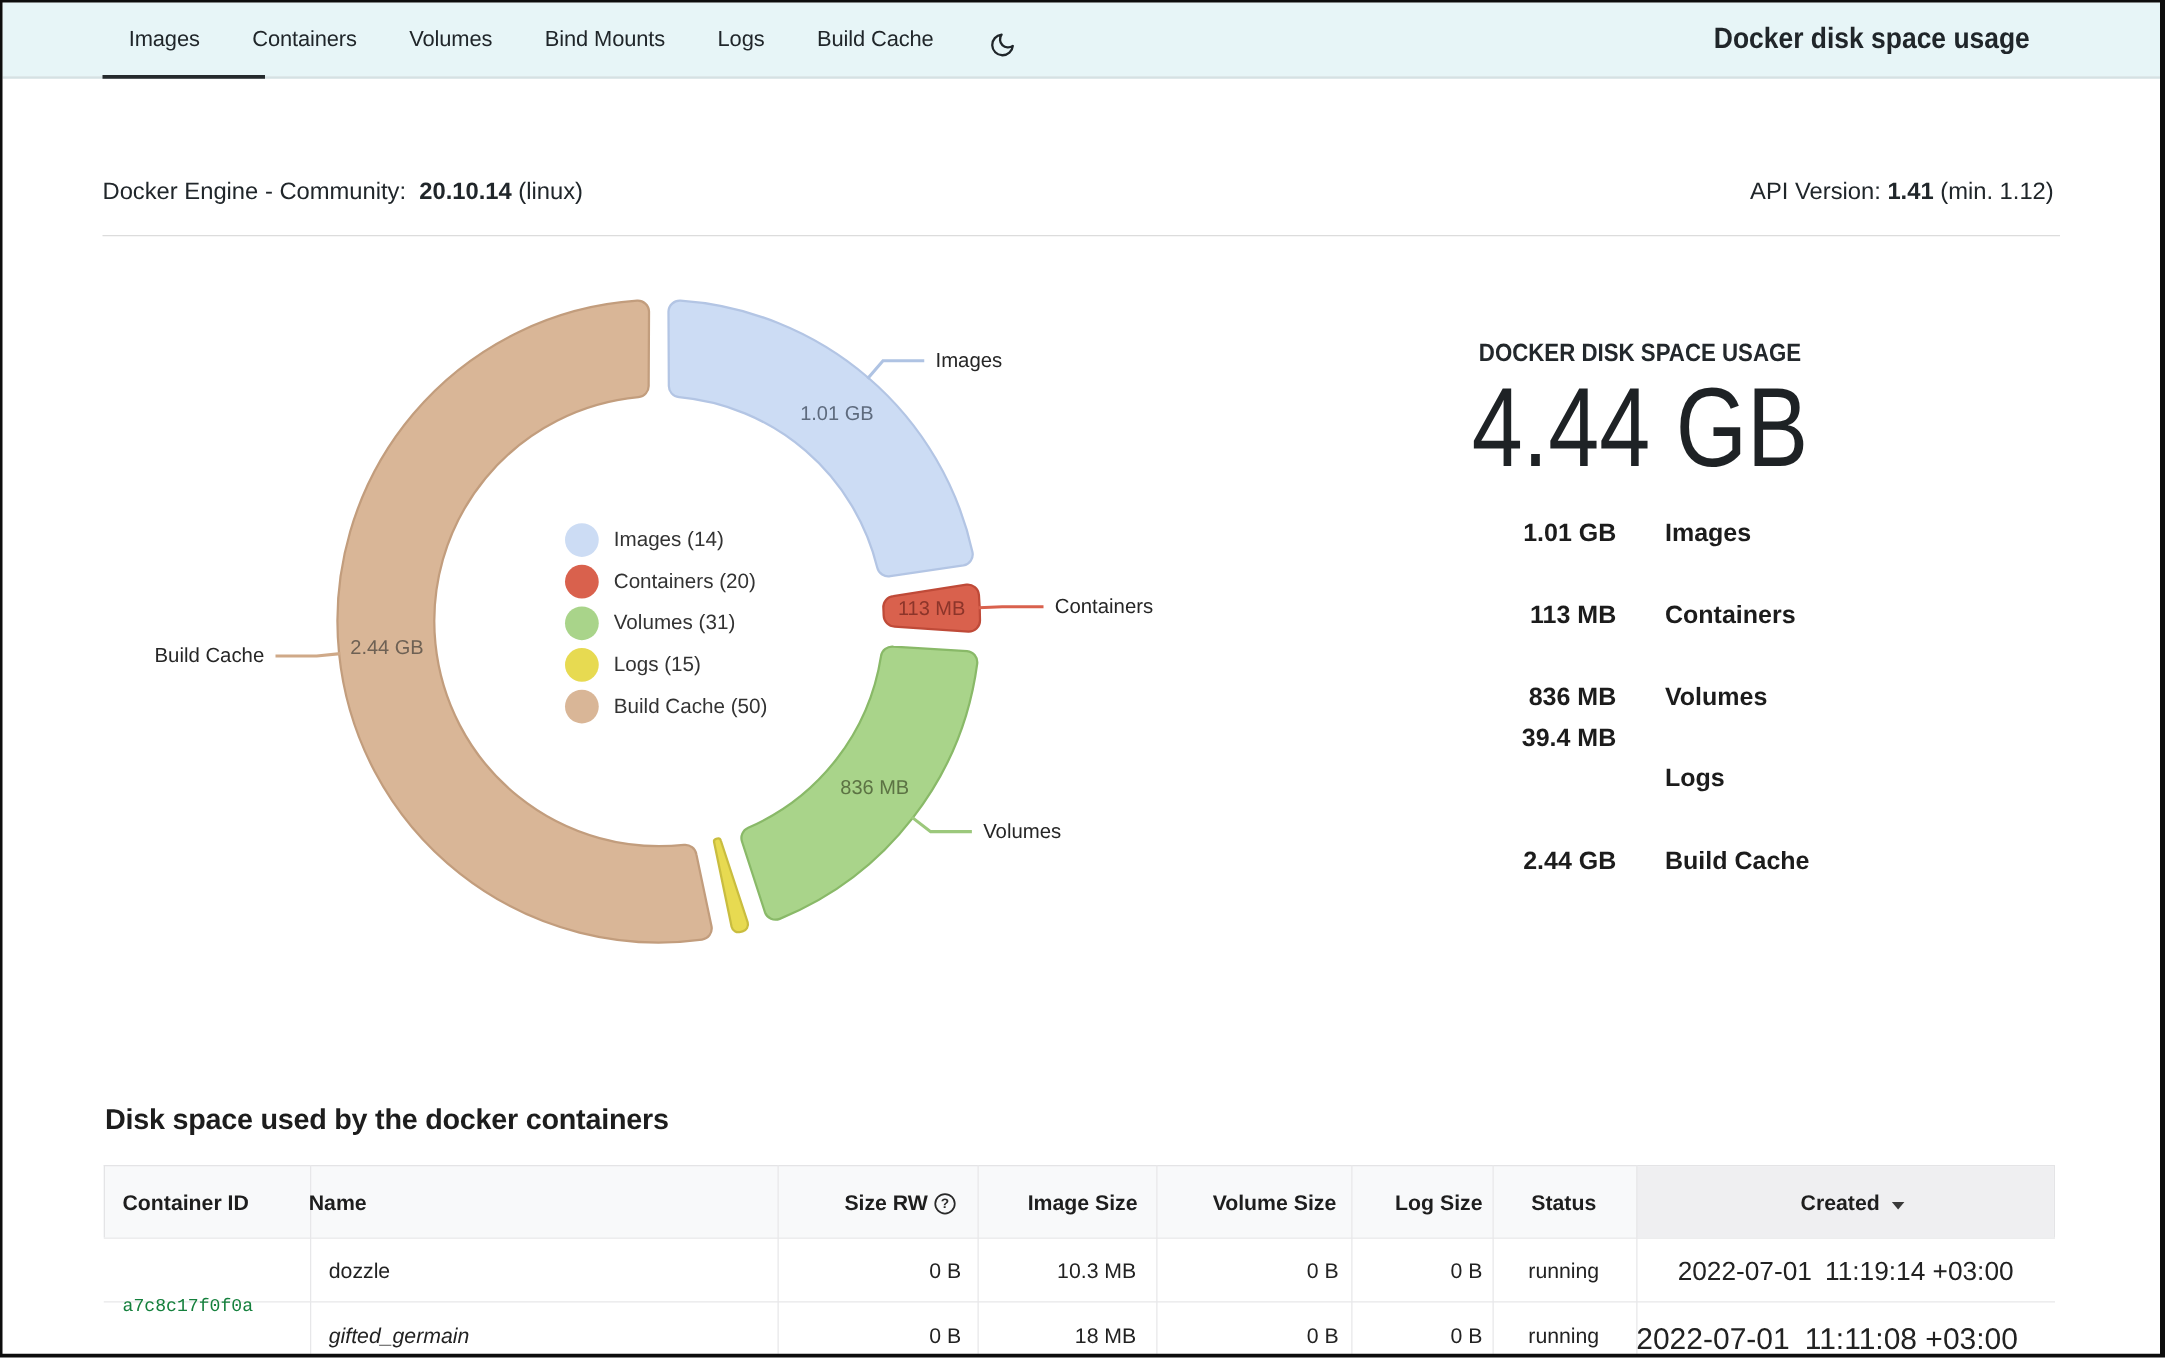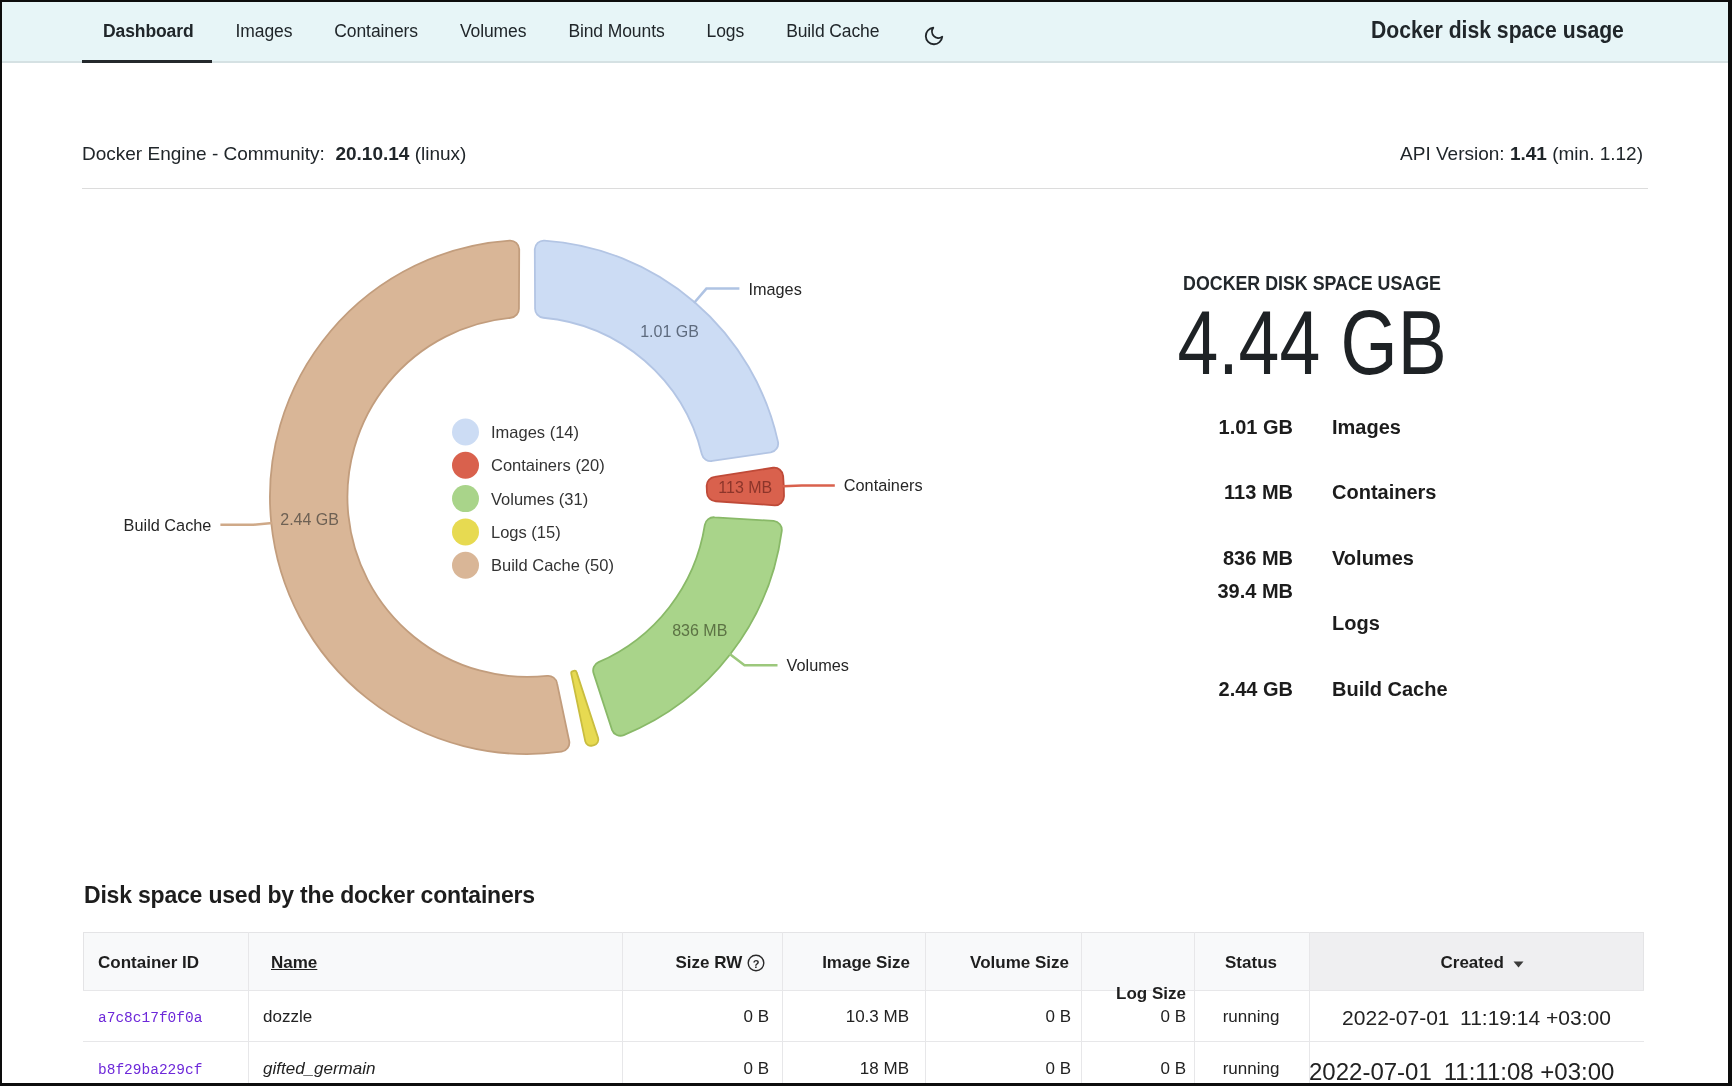--- a/index.html
+++ b/index.html
@@ -21,30 +21,29 @@
 #bigttl { position:absolute; left:1112px; top:272px; width:400px; text-align:center; font-size:20px; font-weight:bold; color:#23282c; transform:scaleX(0.89); }
 #bignum { position:absolute; left:1112px; top:299px; width:400px; text-align:center; font-size:90px; color:#1e2225; line-height:88px; transform:scaleX(0.815); }
 #tblheading { position:absolute; left:84px; top:882px; font-size:23px; font-weight:bold; color:#1d1d1d; letter-spacing:-0.2px; }
 #tbl { position:absolute; left:83px; top:932px; width:1561px; height:151px; font-size:17px; color:#222; }
 #tbl .hdrbg { position:absolute; left:0; top:0; width:1561px; height:58px; background:#f8f9fa; border:1px solid #e4e4e6; border-bottom:none; }
 #tbl .createdbg { position:absolute; left:1226px; top:1px; width:334px; height:57px; background:#efeff1; }
 #tbl .vline { position:absolute; top:0; width:1px; height:151px; background:#e7e7e9; }
 #tbl .hline { position:absolute; left:0; width:1561px; height:1px; background:#e7e7e9; }
 #tbl .hcell { position:absolute; font-weight:bold; font-size:17px; color:#1e1e1e; top:21px; }
 #tbl .cell { position:absolute; }
-#tbl .mono { font-family:"Liberation Mono", monospace; font-size:14.5px; color:#6d28d9; }
+#tbl .mono { font-family:"Liberation Mono", monospace; font-size:14.5px; color:#15803d;margin-top:28px; }
 </style>
 </head>
 <body>
 <div id="root">
   <div id="navbar"></div>
   <div id="navline"></div>
   <div id="underline"></div>
   <div id="nav">
-    <div class="tab active">Dashboard</div>
     <div class="tab">Images</div>
     <div class="tab">Containers</div>
     <div class="tab">Volumes</div>
     <div class="tab">Bind Mounts</div>
     <div class="tab">Logs</div>
     <div class="tab">Build Cache</div>
     <div class="tab" style="padding:0 0 0 23px;">
       <svg width="22" height="22" viewBox="0 0 24 24" fill="none" stroke="#20262a" stroke-width="2" stroke-linecap="round" stroke-linejoin="round" style="margin-top:9px;">
           <path d="M21 12.79A9 9 0 1 1 11.21 3 7 7 0 0 0 21 12.79z"></path>
         </svg>
@@ -102,28 +101,28 @@
 <div class="vline" style="left:165px;"></div>
 <div class="vline" style="left:538.5px;"></div>
 <div class="vline" style="left:698.6px;"></div>
 <div class="vline" style="left:841.6px;"></div>
 <div class="vline" style="left:997.5px;"></div>
 <div class="vline" style="left:1110.7px;"></div>
 <div class="vline" style="left:1226px;"></div>
 <div class="hline" style="top:58px;"></div>
 <div class="hline" style="top:109px;"></div>
 <div class="hcell" style="left:15px;">Container ID</div>
-<div class="hcell" style="left:188px;text-decoration:underline;">Name</div>
+<div class="hcell" style="left:164px;">Name</div>
 <div class="hcell" style="left:538px; width:144px; text-align:right;">Size RW <svg width="18" height="18" viewBox="0 0 18 18" style="vertical-align:-3.5px;">
           <circle cx="9" cy="9" r="7.8" fill="none" stroke="#2a2a2a" stroke-width="1.4"></circle>
           <text x="9" y="9.6" font-size="11" font-weight="bold" fill="#2a2a2a" text-anchor="middle" dominant-baseline="central">?</text>
         </svg></div>
 <div class="hcell" style="left:698px; width:129px; text-align:right;">Image Size</div>
 <div class="hcell" style="left:841px; width:145px; text-align:right;">Volume Size</div>
-<div class="hcell" style="left:997px; width:106px; text-align:right;margin-top:31px;">Log Size</div>
+<div class="hcell" style="left:997px; width:106px; text-align:right;">Log Size</div>
 <div class="hcell" style="left:1110px; width:116px; text-align:center;">Status</div>
 <div class="hcell" style="left:1226px; width:346px; text-align:center;">Created <svg width="11" height="7" viewBox="0 0 11 7" style="margin-left:4px;">
           <path d="M0.5 0.5 L10.5 0.5 L5.5 6.5 Z" fill="#3a3a3a"></path>
         </svg></div>
 <div class="cell mono" style="left:15px; top:78px;">a7c8c17f0f0a</div>
 <div class="cell" style="left:180px; top:75px;">dozzle</div>
 <div class="cell" style="left:538px; width:148px; text-align:right; top:75px;">0 B</div>
 <div class="cell" style="left:698px; width:128px; text-align:right; top:75px;">10.3 MB</div>
 <div class="cell" style="left:841px; width:147px; text-align:right; top:75px;">0 B</div>
 <div class="cell" style="left:997px; width:106px; text-align:right; top:75px;">0 B</div>

